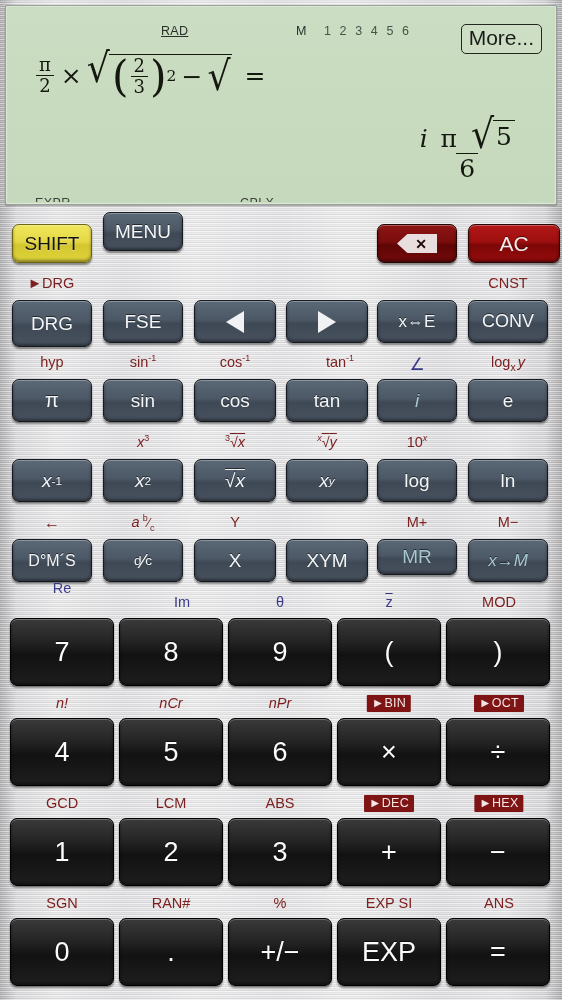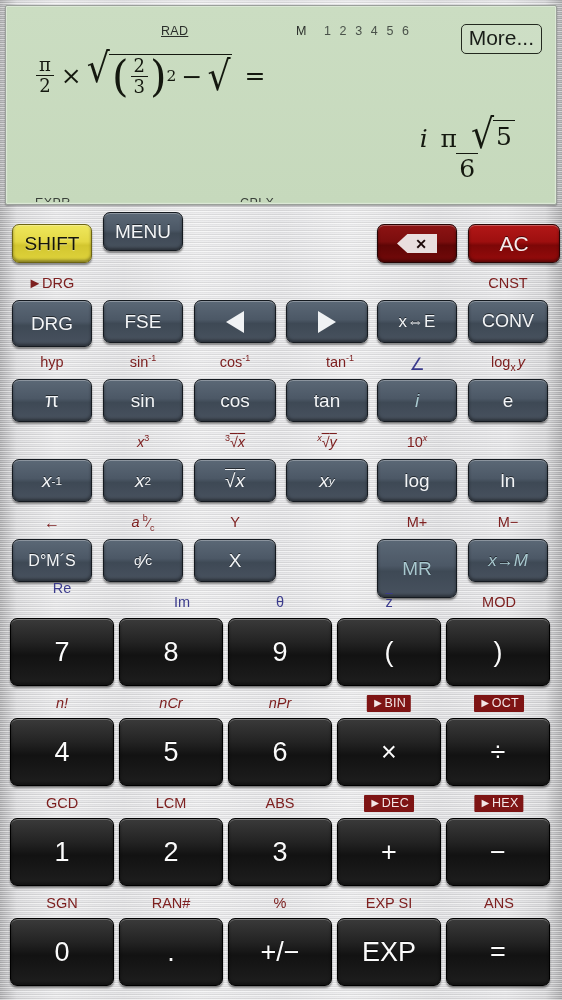--- a/index.html
+++ b/index.html
@@ -269,21 +269,22 @@
   <div class="klabel" style="left:417px;top:514px;">M+</div>
   <div class="klabel" style="left:508px;top:514px;">M−</div>
 
   <div class="key grey" style="left:12px;top:539px;width:80px;height:43px;font-size:16px;">D°M´S</div>
   <div class="key grey" style="left:103px;top:539px;width:80px;height:43px;">
     <span class="sup" style="font-size:.72em">d</span>
       <span style="font-size:1.1em">⁄</span>
       <span class="sup" style="font-size:.72em;vertical-align:sub">c</span>
   </div>
   <div class="key grey" style="left:194px;top:539px;width:82px;height:43px;">X</div>
-  <div class="key grey mem" style="left:377px;top:539px;width:80px;height:59px;">MR</div>
+  <div class="key grey" style="left:286px;top:539px;width:82px;height:43px;">XYM</div>
+  <div class="key grey mem" style="left:377px;top:539px;width:80px;height:36px;">MR</div>
   <div class="key grey mem" style="left:468px;top:539px;width:80px;height:43px;font-size:17px;font-style:italic;">x→M</div>
 
   <div class="klabel blue" style="left:62px;top:580px;">Re</div>
   <div class="klabel blue" style="left:171px;top:594px;margin-left:11px;">Im</div>
   <div class="klabel blue" style="left:280px;top:594px;">θ</div>
   <div class="klabel blue" style="left:389px;top:594px;">
     <span style="text-decoration:overline">z</span>
   </div>
   <div class="klabel" style="left:499px;top:594px;">MOD</div>
 

